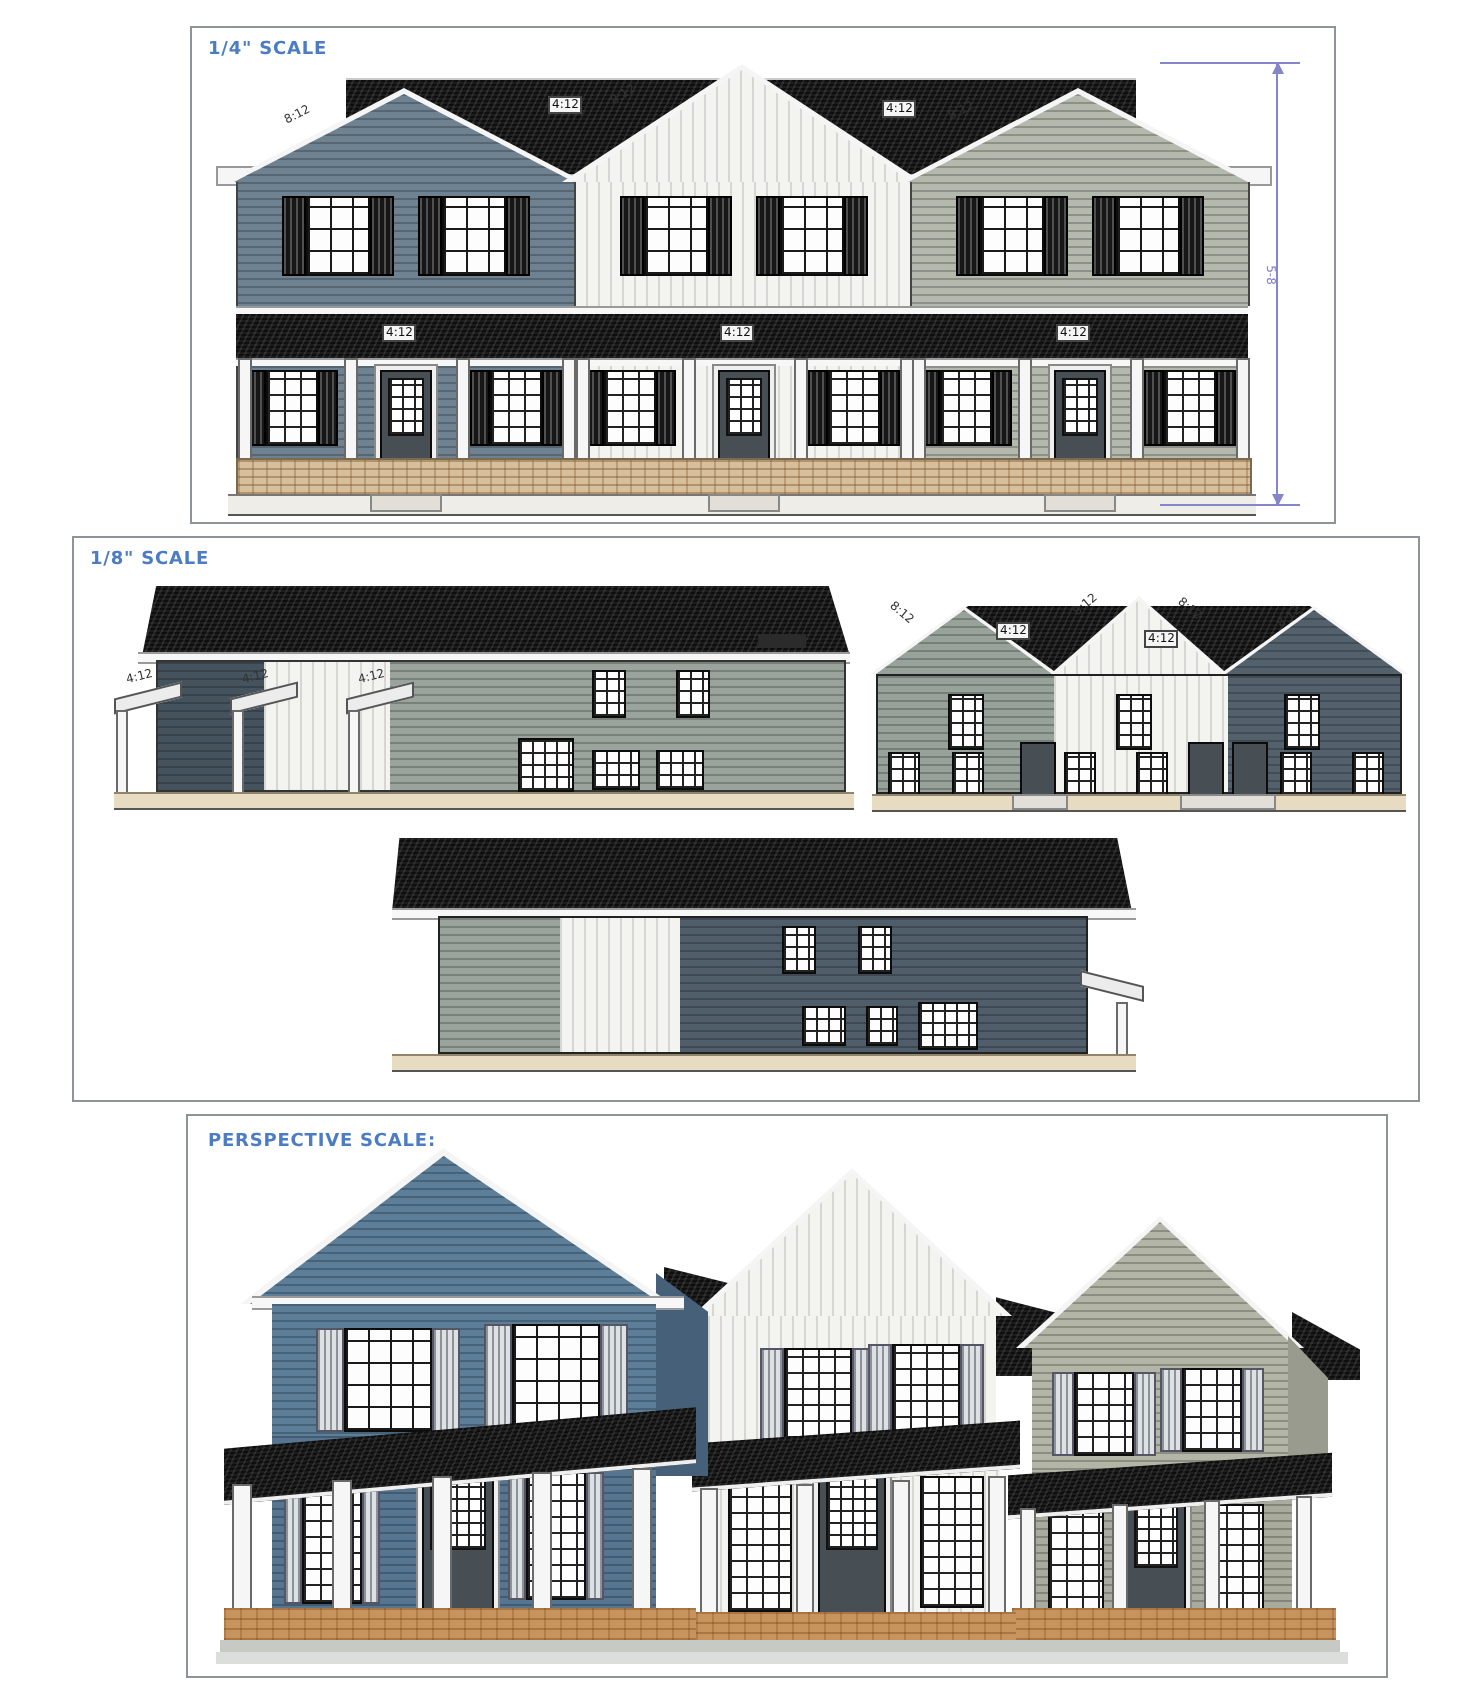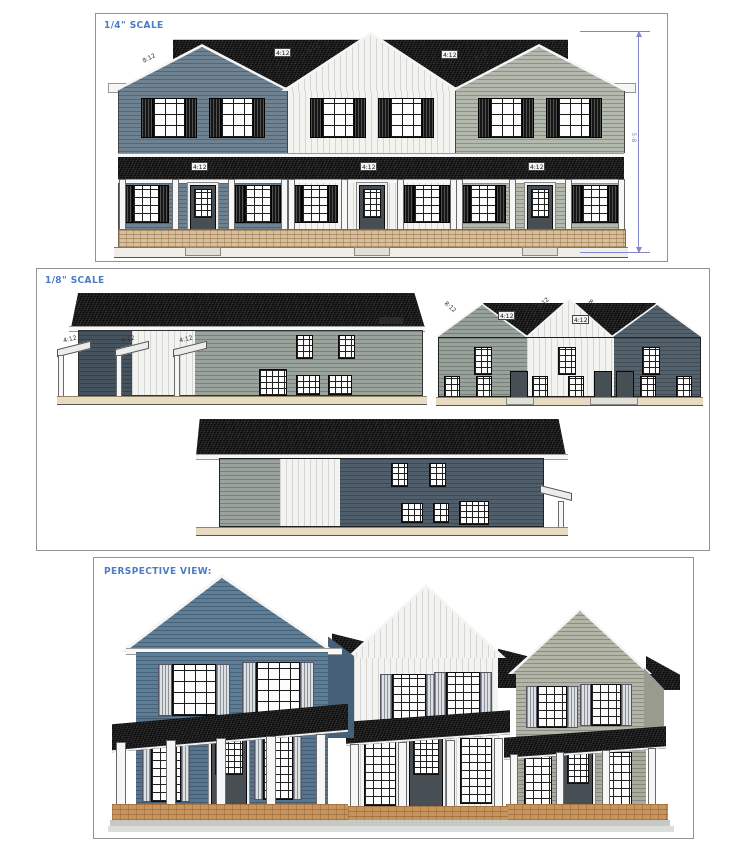--- a/index.html
+++ b/index.html
@@ -296,21 +296,21 @@
       <div class="wnA g5" style="left:205px;top:86px;width:20px;height:18px;"></div>
       <div class="wnA g5" style="left:237px;top:86px;width:14px;height:18px;"></div>
       <div class="wnA g5" style="left:263px;top:84px;width:28px;height:22px;"></div>
       <div class="shedR" style="left:344px;top:72px;width:30px;height:6px;"></div>
       <div class="post" style="left:362px;top:84px;width:4px;height:26px;"></div>
       <div class="e gnd" style="left:0;top:110px;width:372px;height:7px;"></div>
     </div>
   </div>
 
   <div class="panel" style="left:93px;top:557px;width:599px;height:280px;">
-    <div class="ptitle" style="left:10px;top:8px;">PERSPECTIVE VIEW:</div>
+    <div class="ptitle" style="left:10px;top:8px;">PERSPECTIVE SCALE:</div>
 
     <div class="e" style="left:8px;top:10px;width:583px;height:262px;">
 
       <div class="e roof" style="left:230px;top:58px;width:70px;height:50px;clip-path:polygon(0 15%,100% 50%,100% 100%,0 100%);"></div>
       <div class="e roof" style="left:396px;top:72px;width:60px;height:48px;clip-path:polygon(0 18%,100% 50%,100% 100%,0 100%);"></div>
       <div class="e roof" style="left:544px;top:88px;width:34px;height:34px;clip-path:polygon(0 0,100% 55%,100% 100%,0 100%);"></div>
 
       <div class="e gabw" style="left:406px;top:40px;width:144px;height:66px;">
         <div class="gabi sidH" style="left:4px;right:4px;top:3px;background-color:#b3b5a6;"></div>
         </div>

